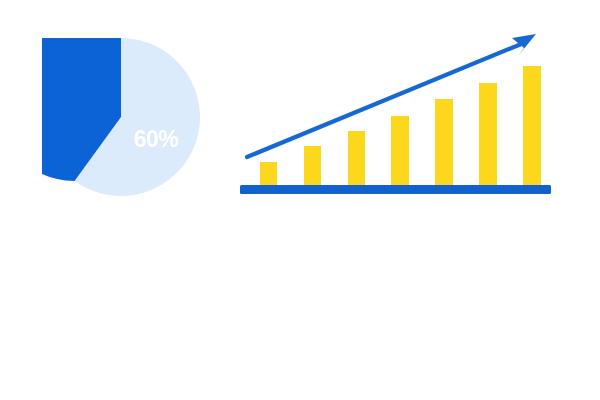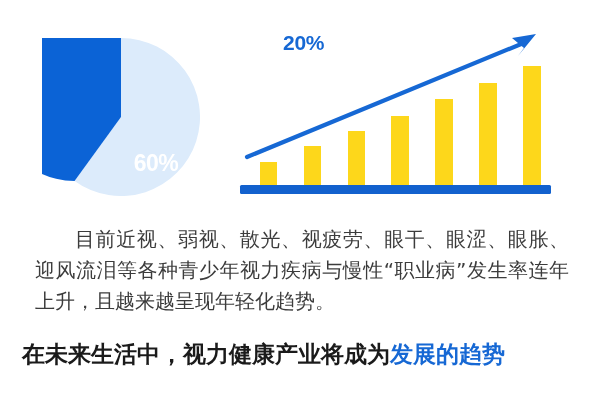--- a/index.html
+++ b/index.html
@@ -37,21 +37,21 @@
     left: 42px;
     top: 38px;
     width: 158px;
     height: 158px;
   }
   #pie-chart svg { display: block; }
 
   .pie-value-label {
     position: absolute;
     left: 124px;
-    top: 150px;
+    top: 126px;
     width: 64px;
     text-align: center;
     color: #ffffff;
     font-size: 23px;
     font-weight: bold;
     letter-spacing: -0.5px;
     line-height: 27px;
     font-family: "Liberation Sans", "DejaVu Sans", sans-serif;
   }
 
@@ -163,28 +163,23 @@
         <rect x="161" y="98" width="18" height="69" fill="#FDD71B"></rect>
         <rect x="205" y="81" width="18" height="86" fill="#FDD71B"></rect>
         <rect x="249" y="65" width="18" height="102" fill="#FDD71B"></rect>
         <rect x="293" y="48" width="18" height="119" fill="#FDD71B"></rect>
 
         <rect x="10" y="167" width="311" height="9" rx="1.5" fill="#1261CE"></rect>
       </svg>
     </div>
 
     <div class="growth-callout">
-      <span class="growth-pct">20%</span>
     </div>
 
   </div>
 
   <div id="text-block">
 
-    <p class="body-paragraph">目前近视、弱视、散光、视疲劳、眼干、眼涩、眼胀、迎风流泪等各种青少年视力疾病与慢性“职业病”发生率连年上升，且越来越呈现年轻化趋势。</p>
 
-    <p class="headline">
-      <span>在未来生活中，视力健康产业将成为</span><span class="accent">发展的趋势</span>
-    </p>
 
   </div>
 
 </div>
 
 </body></html>

